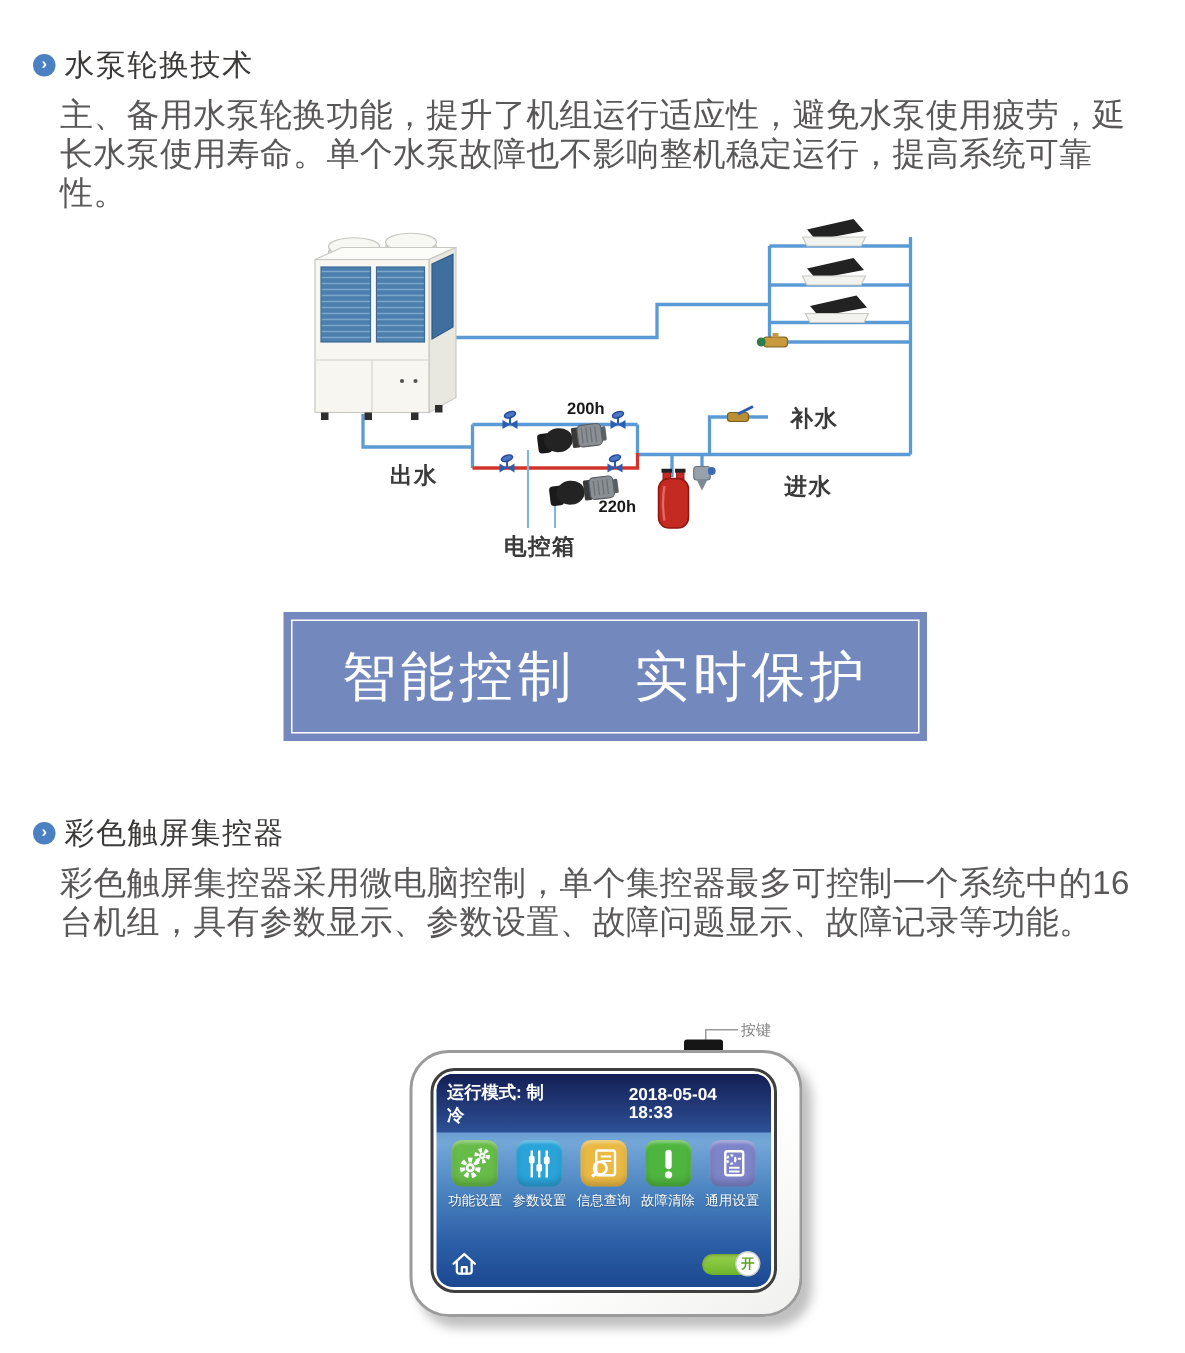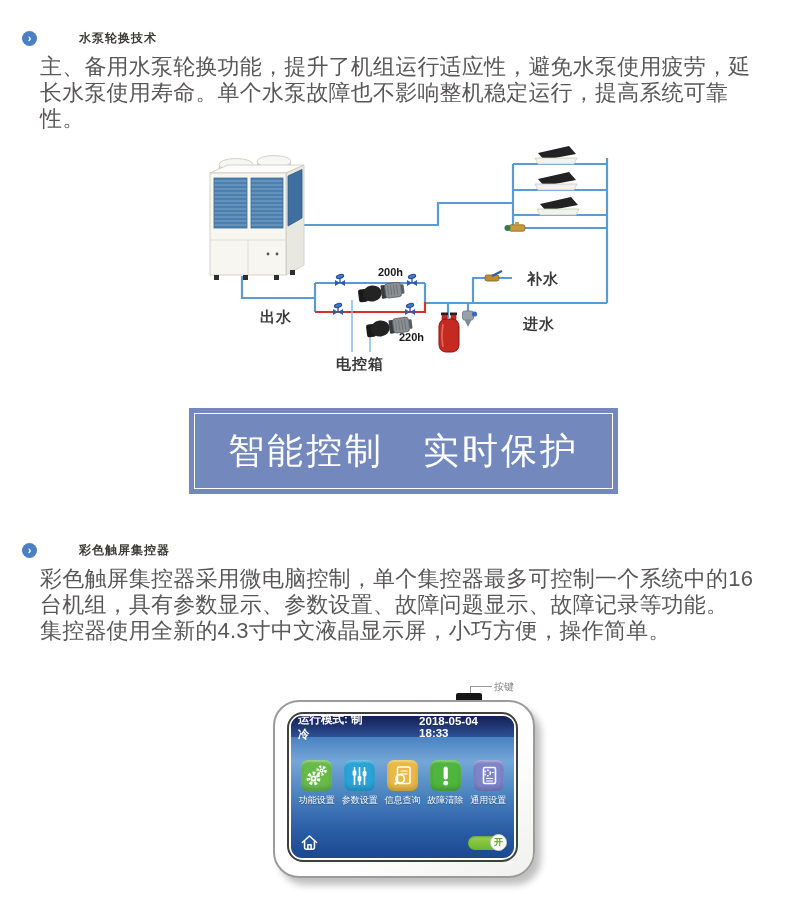--- a/index.html
+++ b/index.html
@@ -7,21 +7,21 @@
         font-family:"Liberation Sans","DejaVu Sans",sans-serif;}
 
   
   .section{position:absolute;left:22px;width:748px;}
   .sec1{top:30px;}
   .sec2{top:542px;}
   .sec-head{display:flex;align-items:center;gap:6px;}
   .sec-bullet{width:15px;height:15px;border-radius:50%;background:#4b80c2;color:#fff;
               display:flex;align-items:center;justify-content:center;
               font-size:11px;font-weight:bold;line-height:1;padding-bottom:1px;box-sizing:border-box;}
-  .sec-title{font-size:12px;font-weight:bold;color:#3c3a39;letter-spacing:1px;margin-left:36px;}
+  .sec-title{font-size:20px;font-weight:normal;color:#3c3a39;letter-spacing:1px;}
   .sec-body{margin:7px 0 0 18px;width:716px;font-size:22px;line-height:26px;color:#595757;
             letter-spacing:0.2px;}
   .sec-body p{margin:0;}
 
   
   .banner{position:absolute;left:189px;top:408px;width:429px;height:86px;background:#7389be;
           display:flex;align-items:center;justify-content:center;}
   .banner-inner{position:absolute;inset:5px;border:1px solid #fff;pointer-events:none;}
   .banner-text{color:#fff;font-size:36px;letter-spacing:3px;}
 
@@ -34,21 +34,21 @@
   .ctl-leader{position:absolute;left:470px;top:686px;width:21px;height:9px;
               border-top:1px solid #9a9a9a;border-left:1px solid #9a9a9a;}
   .ctl-key{position:absolute;left:456px;top:693px;width:26px;height:9px;background:#161616;border-radius:2px;}
   .ctl-body{position:absolute;left:273px;top:700px;width:258px;height:174px;border-radius:26px;
             background:linear-gradient(145deg,#ffffff 60%,#f0f0ee);border:2px solid #9b9b9b;
             box-shadow:6px 7px 7px rgba(0,0,0,.25), inset 0 1px 0 #fff;}
   .ctl-bezel{position:absolute;left:12px;top:10px;width:227px;height:146px;border-radius:16px;
              border:2px solid #3f3f3f;background:#fff;}
   .screen{position:absolute;inset:2px;border-radius:11px;overflow:hidden;
           background:linear-gradient(180deg,#24407e 0%,#4d85c2 16%,#74a7d8 32%,#4b84c0 55%,#2a5ea6 80%,#1c4890 100%);}
-  .topbar{height:21px;display:flex;align-items:center;justify-content:space-between;
+  .topbar{height:39px;display:flex;align-items:center;justify-content:space-between;
           padding:0 7px;background:linear-gradient(#141f55,#2d5095);
           color:#fff;font-size:11.5px;font-weight:bold;gap:48px;}
   .apps{position:absolute;left:0;right:0;top:44px;display:flex;justify-content:space-evenly;padding:0 3px;}
   .app{width:40px;text-align:center;cursor:pointer;}
   .app-ico{width:31px;height:31px;margin:0 auto;border-radius:7px;display:flex;align-items:center;
            justify-content:center;box-shadow:inset 0 -3px 4px rgba(0,0,0,.18), inset 0 2px 2px rgba(255,255,255,.35);}
   .app-ico svg{display:block;}
   .c0{background:#67bb48;} .c1{background:#29a3d8;} .c2{background:#eab944;}
   .c3{background:#4eb53e;} .c4{background:#7d84c8;}
   .app-label{margin-top:3px;font-size:9px;color:#fff;text-shadow:0 1px 1px rgba(0,0,0,.35);white-space:nowrap;}
@@ -211,21 +211,20 @@
     <span class="banner-text">智能控制　实时保护</span>
   </div>
 
   <div class="section sec2">
     <div class="sec-head">
       <span class="sec-bullet">›</span>
       <span class="sec-title">彩色触屏集控器</span>
     </div>
     <div class="sec-body">
       <p>彩色触屏集控器采用微电脑控制，单个集控器最多可控制一个系统中的16台机组，具有参数显示、参数设置、故障问题显示、故障记录等功能。</p>
-      <p>集控器使用全新的4.3寸中文液晶显示屏，小巧方便，操作简单。</p>
     </div>
   </div>
 
   <span class="ctl-btn-label">按键</span>
   <div class="ctl-leader"></div>
   <div class="ctl-key"></div>
 
   <div class="ctl-body">
     <div class="ctl-bezel">
       <div class="screen">

